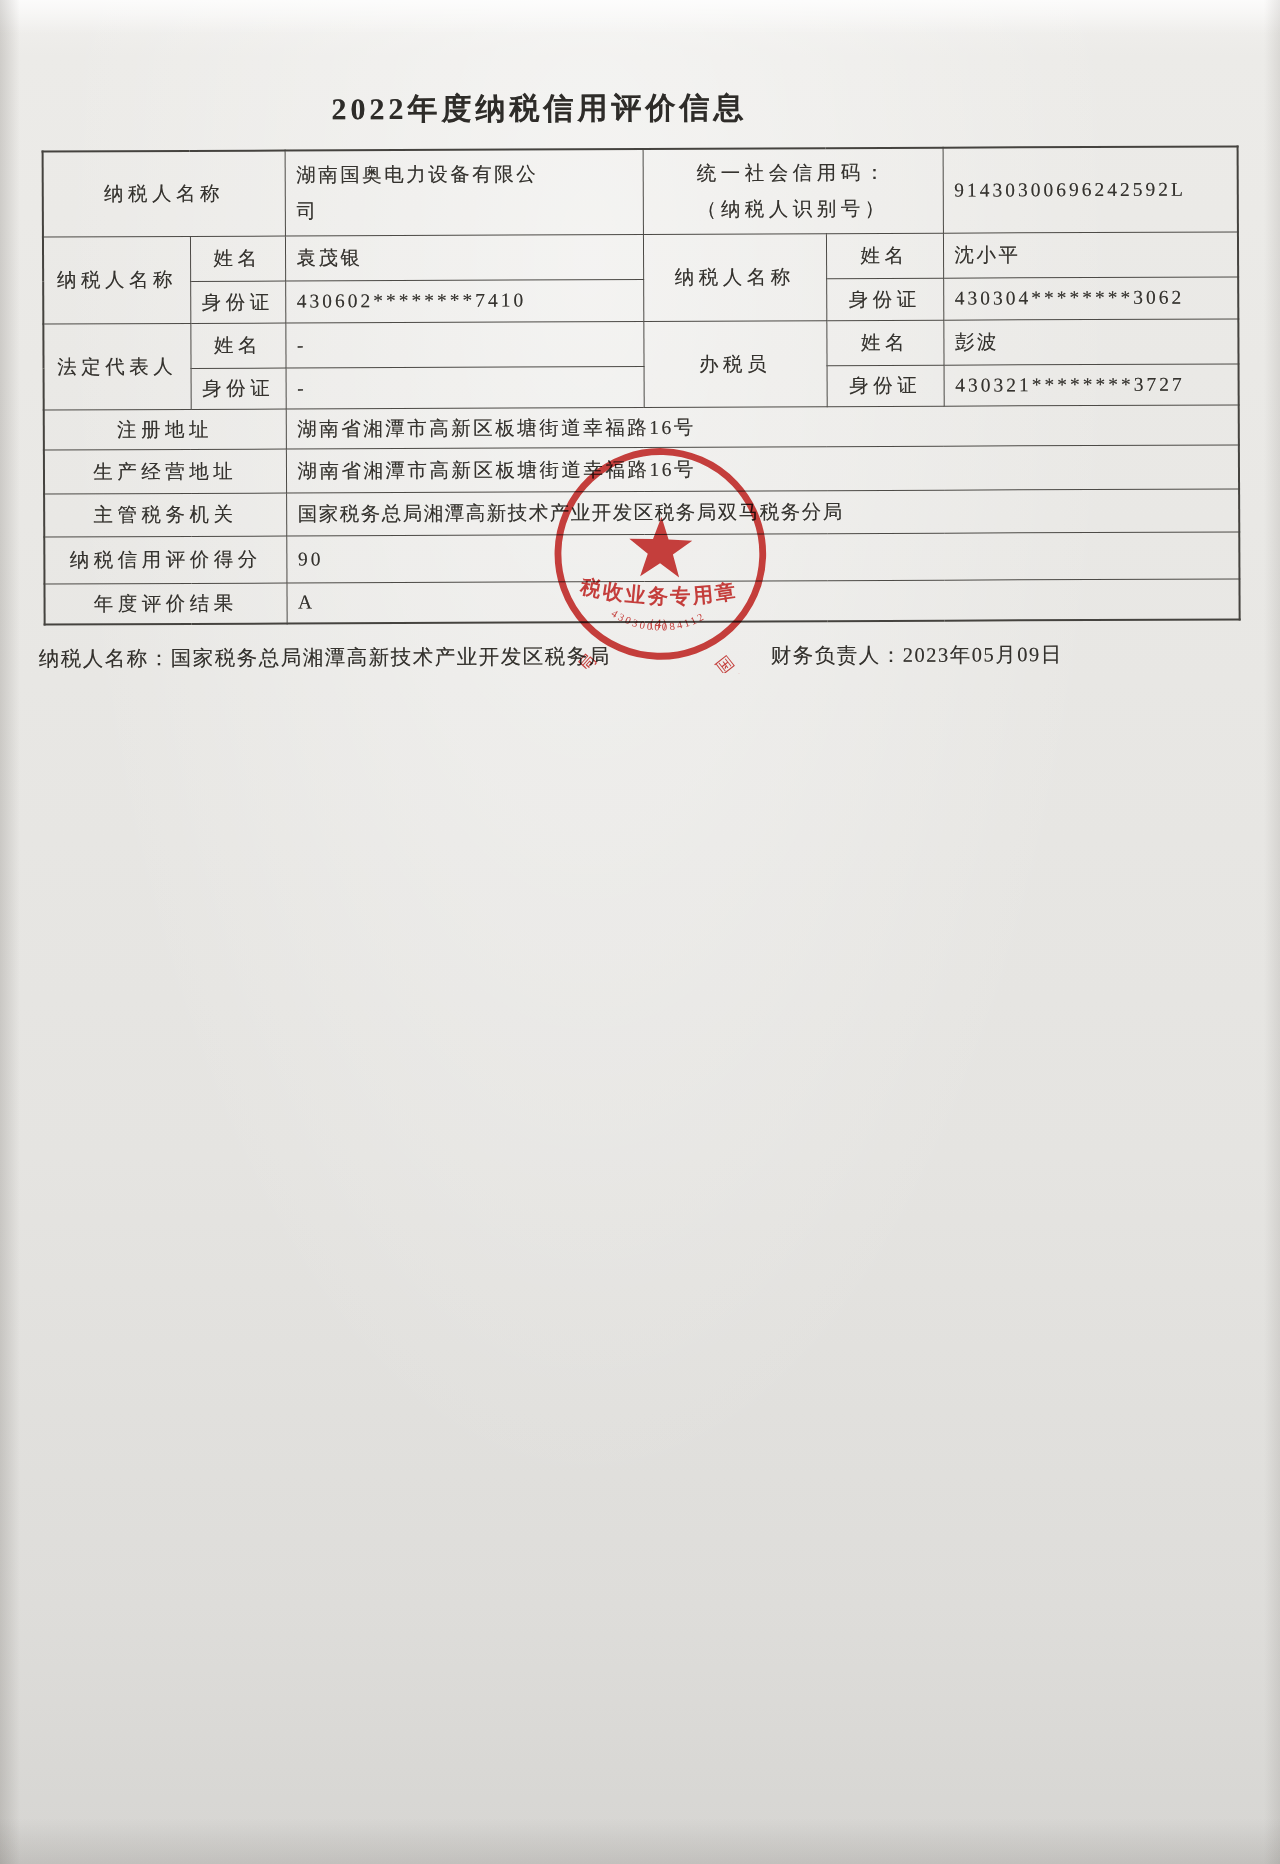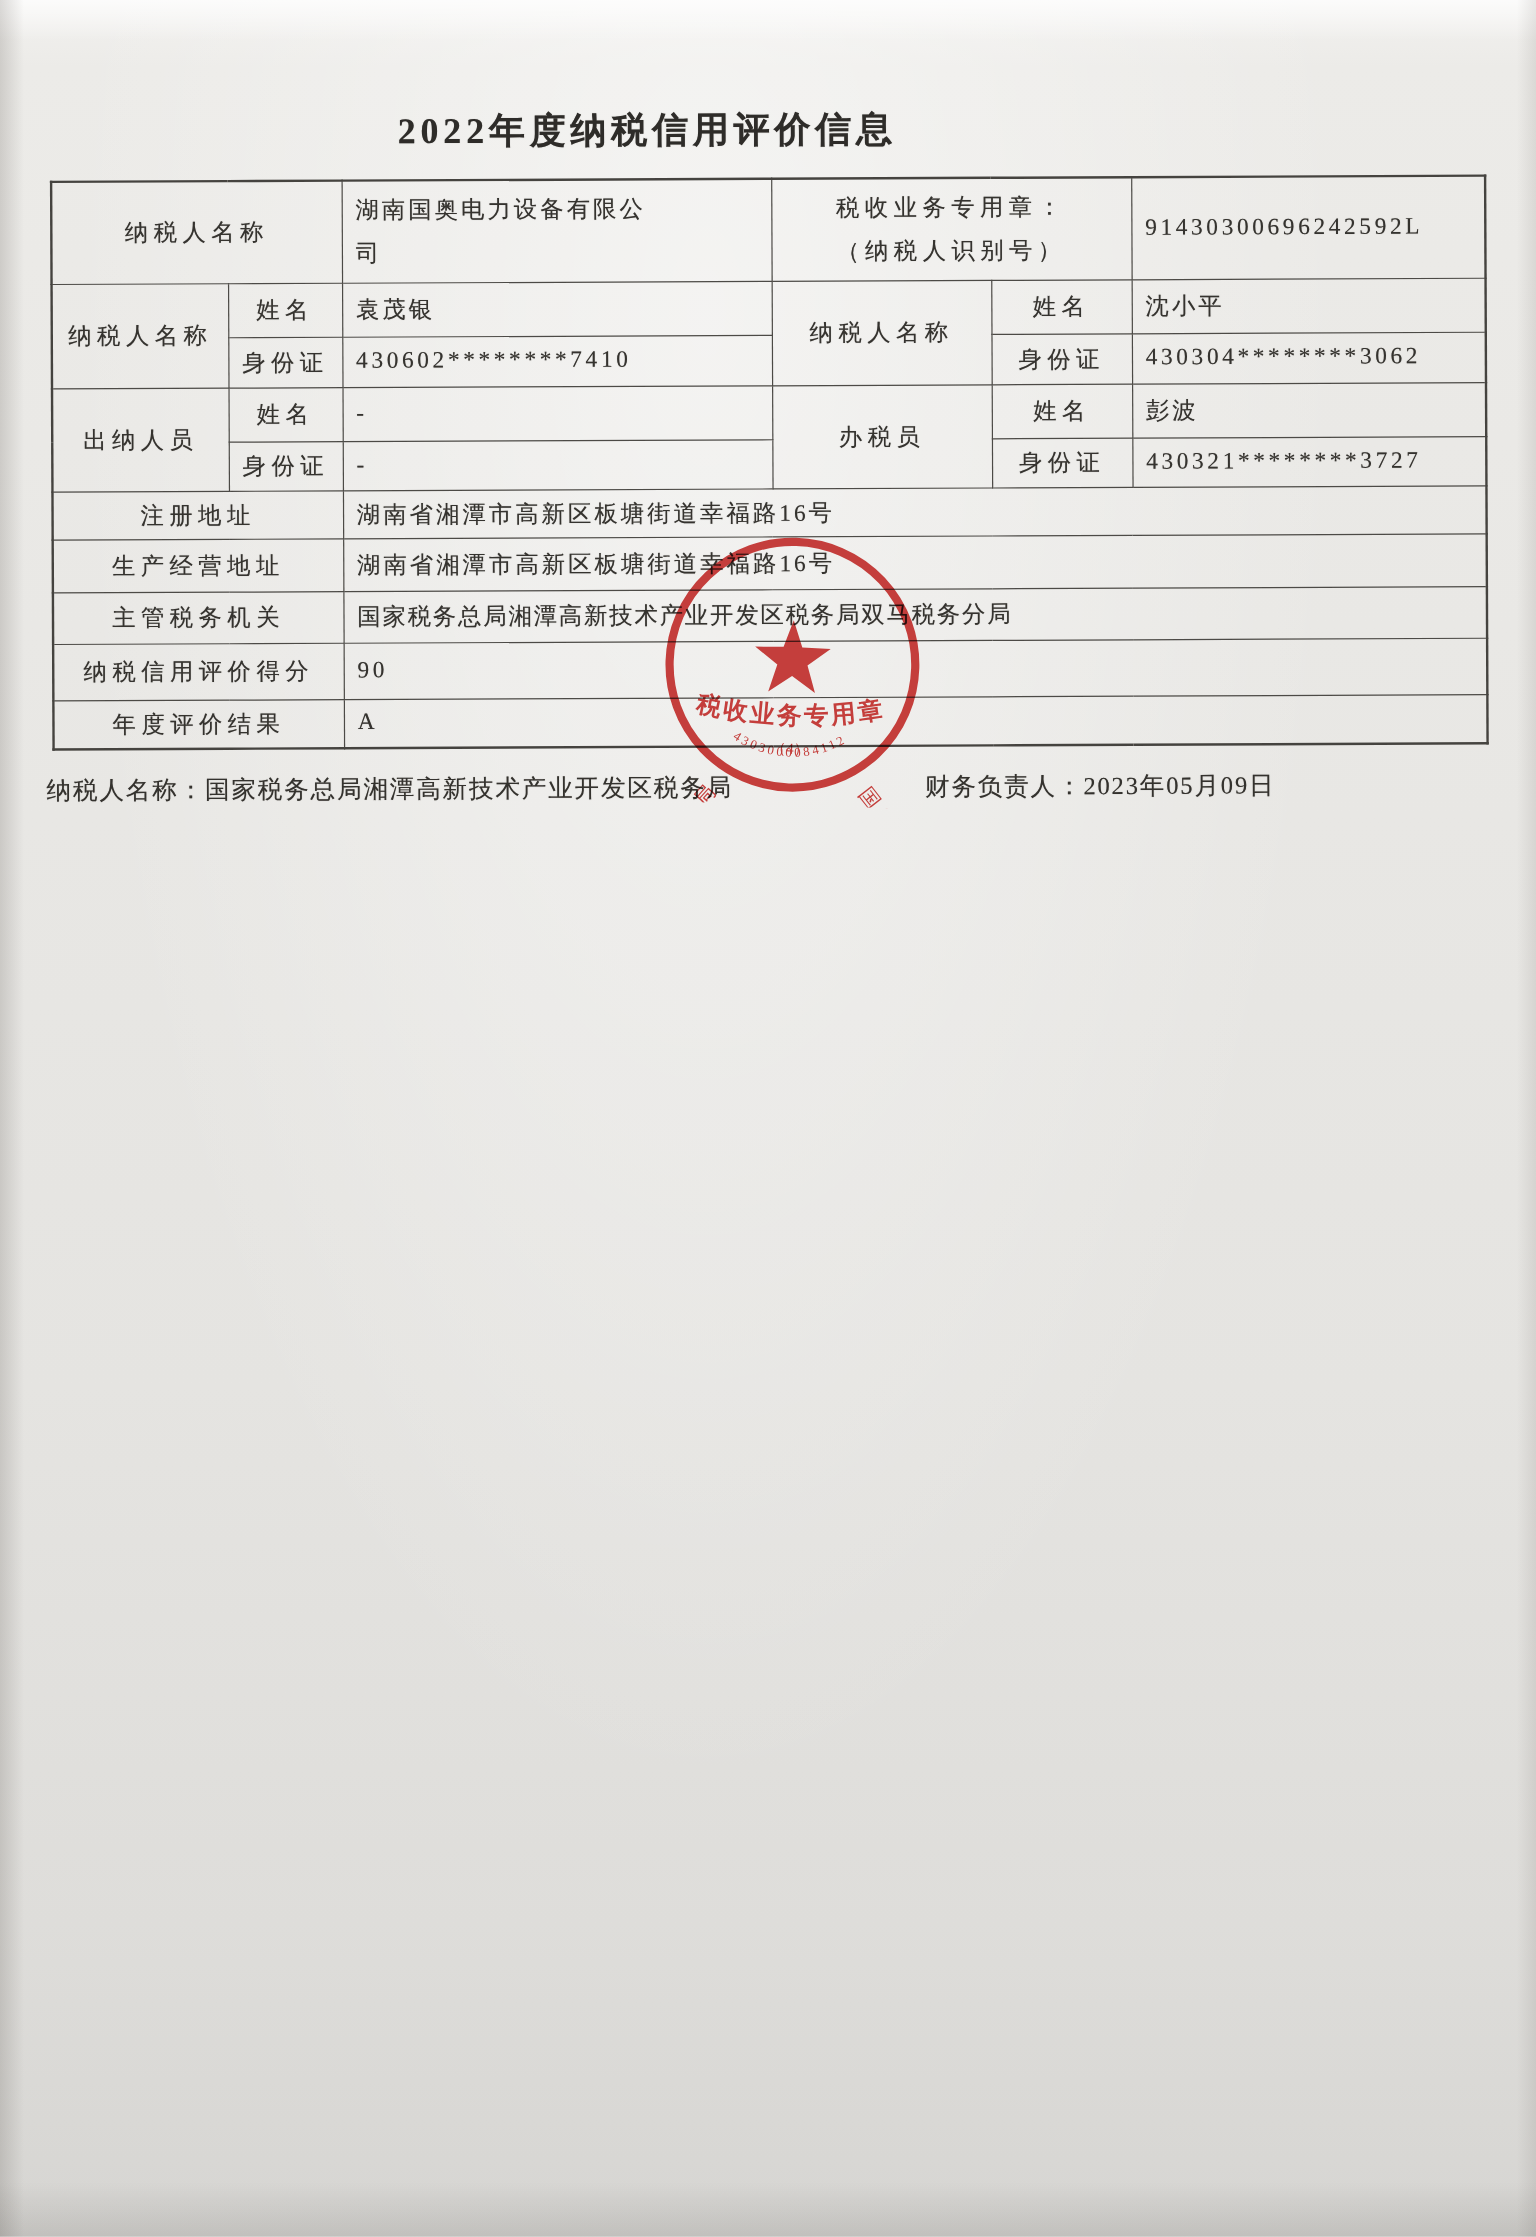--- a/index.html
+++ b/index.html
@@ -68,21 +68,21 @@
         <tr style="height:85px">
       <td colspan="2" class="lbl">纳税人名称</td>
       <td class="val">
         <div class="stack left">
           <span>湖南国奥电力设备有限公</span>
           <span>司</span>
         </div>
       </td>
       <td colspan="2" class="lbl">
         <div class="stack center">
-          <span>税收业务专用章：</span>
+          <span>统一社会信用码：</span>
           <span>（纳税人识别号）</span>
         </div>
       </td>
       <td class="val">
         <div class="pad num">91430300696242592L</div>
       </td>
     </tr>
     <tr style="height:45px">
       <td rowspan="2" class="lbl">纳税人名称</td>
       <td class="lbl">姓名</td>
@@ -99,21 +99,21 @@
       <td class="lbl">身份证</td>
       <td class="val">
             <div class="pad num">430602********7410</div>
           </td>
       <td class="lbl">身份证</td>
       <td class="val">
             <div class="pad num">430304********3062</div>
           </td>
     </tr>
     <tr style="height:45px">
-      <td rowspan="2" class="lbl">出纳人员</td>
+      <td rowspan="2" class="lbl">法定代表人</td>
       <td class="lbl">姓名</td>
       <td class="val">
             <div class="pad">-</div>
           </td>
       <td rowspan="2" class="lbl">办税员</td>
       <td class="lbl">姓名</td>
       <td class="val">
             <div class="pad">彭波</div>
           </td>
     </tr>

